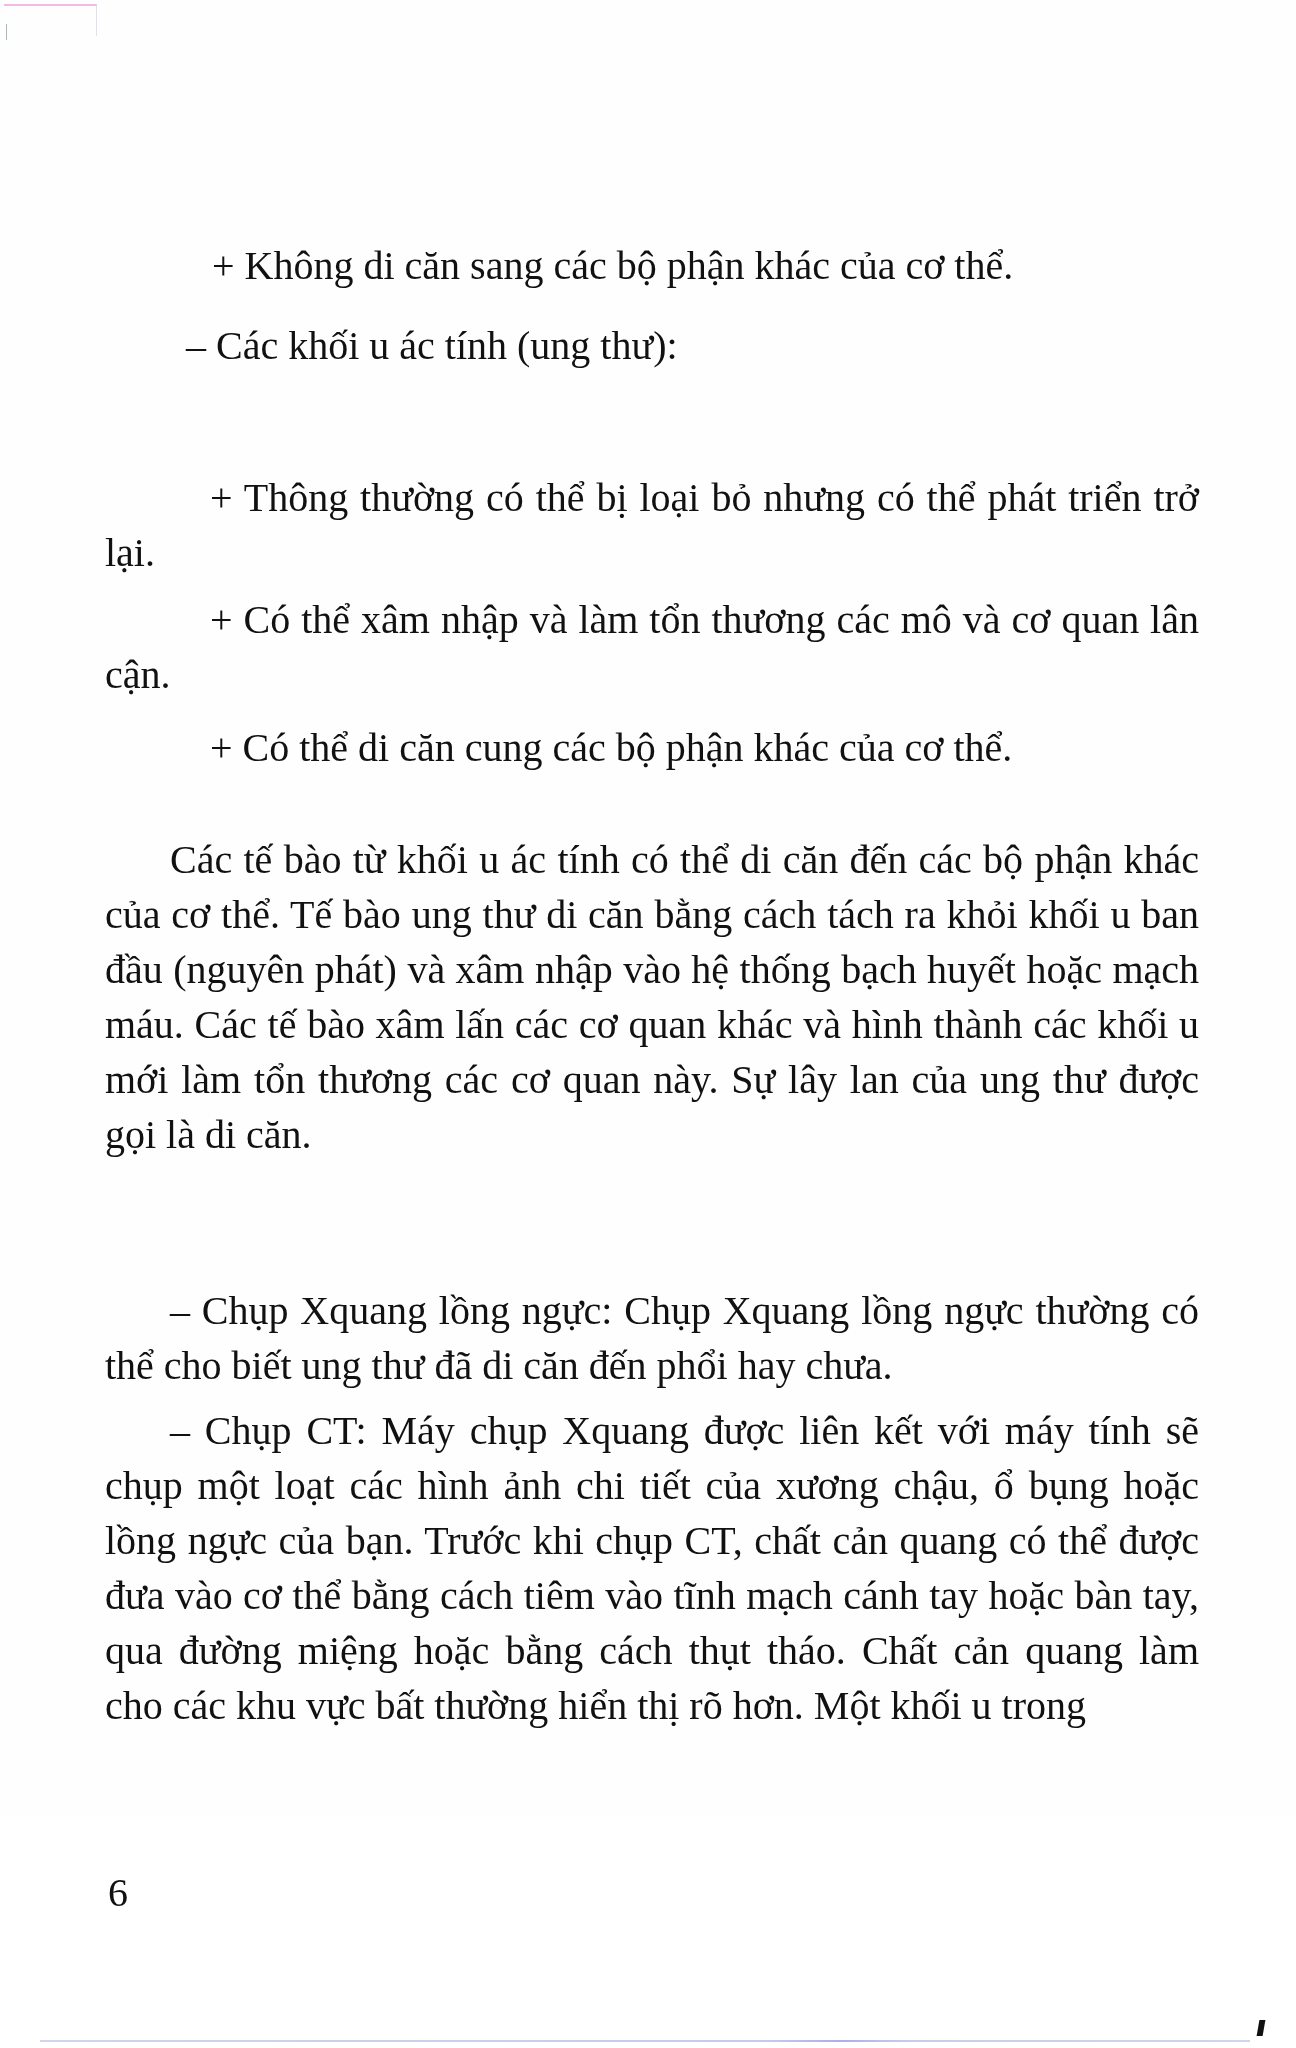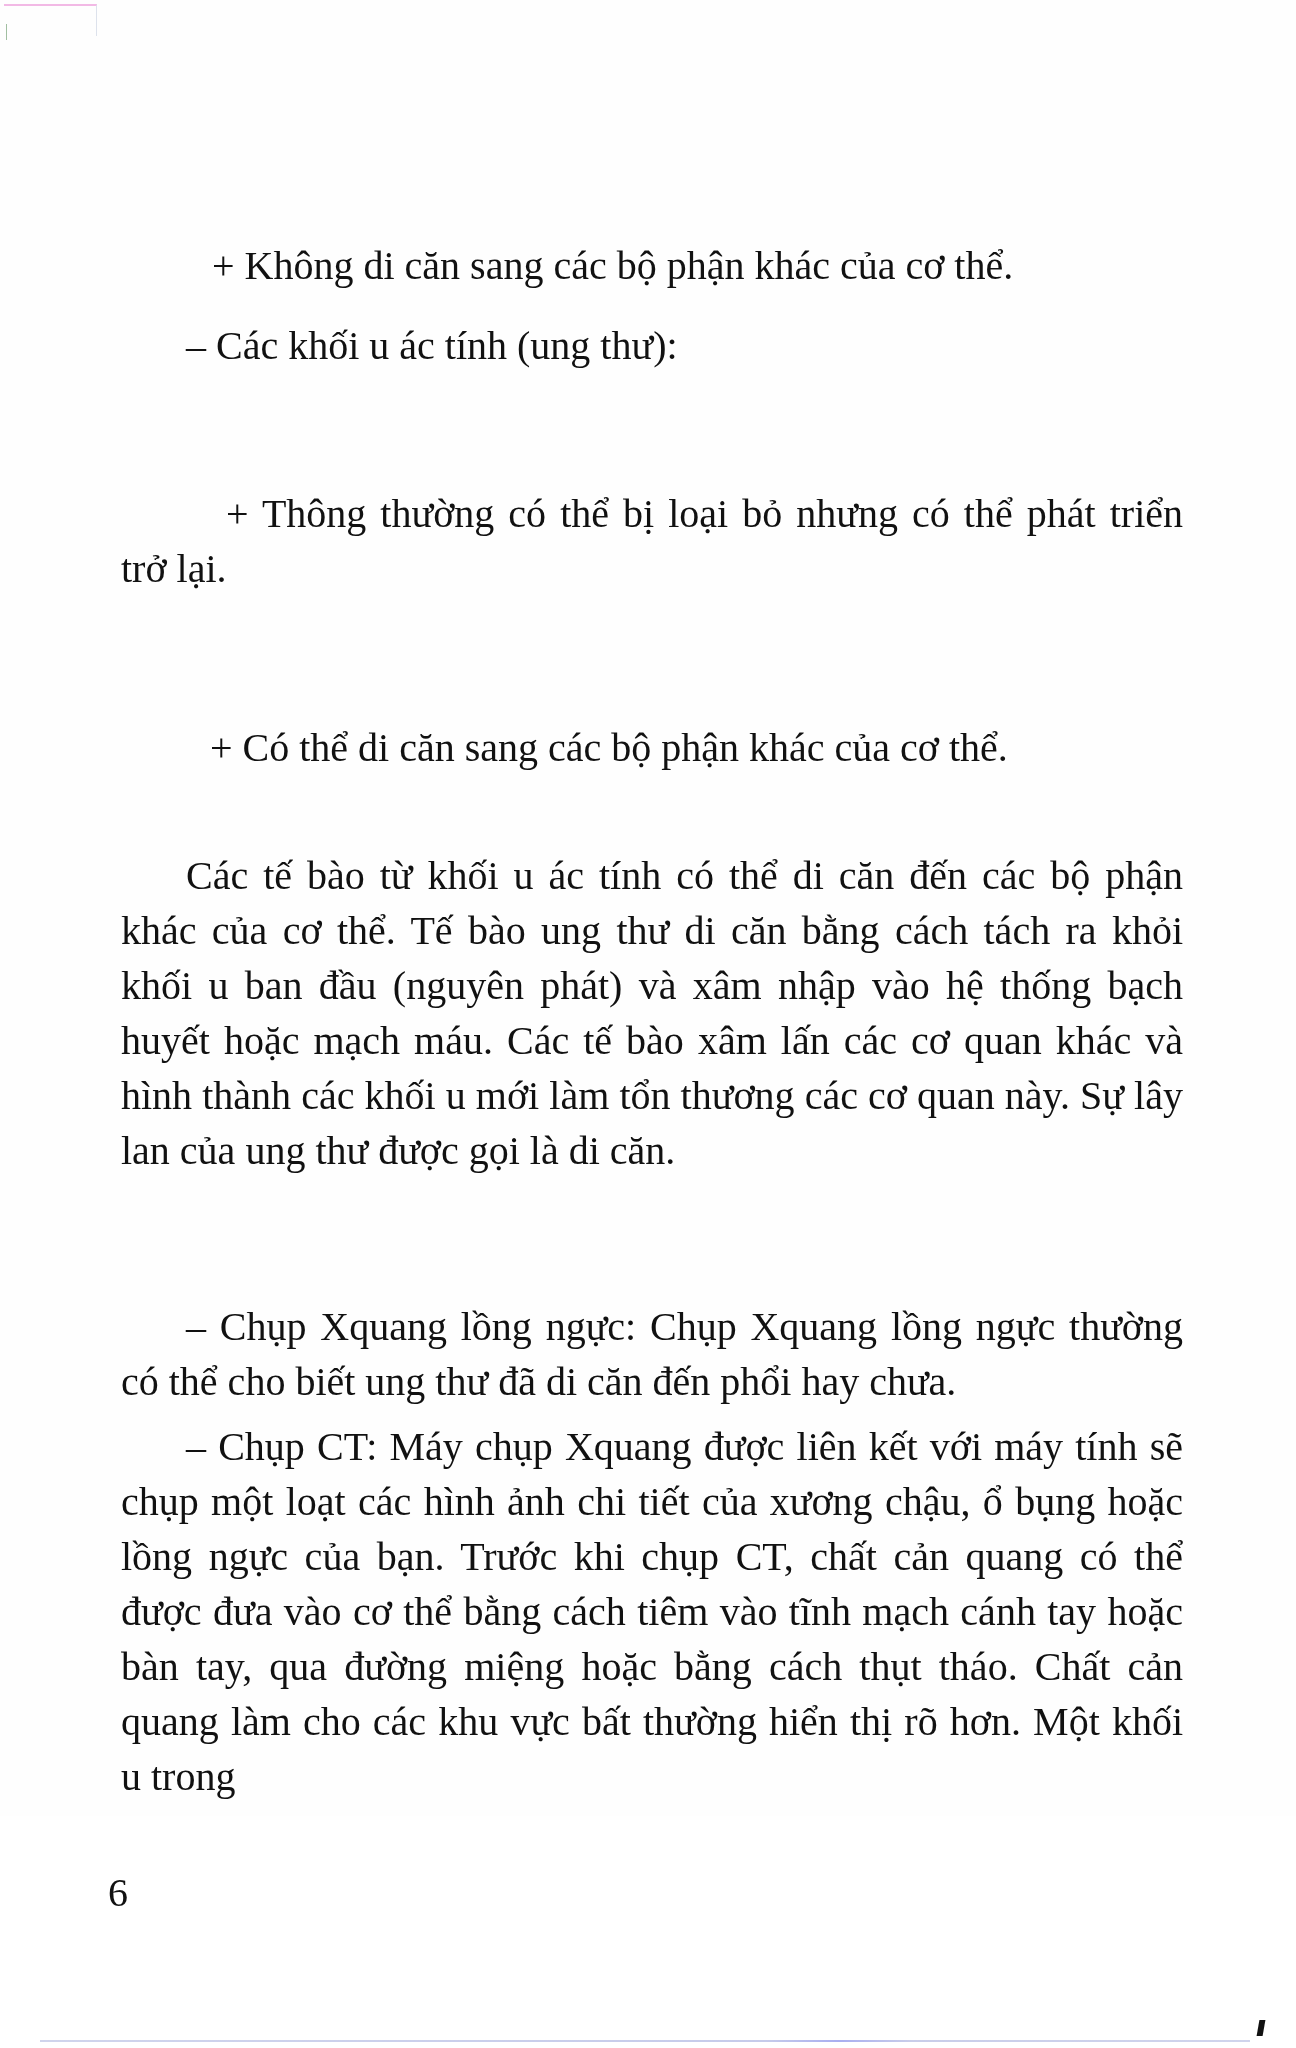--- a/index.html
+++ b/index.html
@@ -45,21 +45,21 @@
       text-align: justify;
     }
     .line {
       position: absolute;
       white-space: nowrap;
       font-size: 40px;
       line-height: 55px;
     }
     .para {
       text-indent: 65px;
-      margin: 16px;
+      margin: 0;
     }
     .page-number {
       position: absolute;
       left: 108px;
       top: 1868px;
       font-size: 40px;
       line-height: 50px;
     }
     .bottom-rule {
       position: absolute;
@@ -85,22 +85,25 @@
 <div class="page">
   <div class="corner-mark"></div>
 
   <div class="line" style="left:212px; top:238px;">+ Không di căn sang các bộ phận khác của cơ thể.</div>
   <div class="line" style="left:186px; top:318px;text-align:right;">– Các khối u ác tính (ung thư):</div>
 
   <div class="text-block" style="top:470px;">
     <p class="para" style="text-indent:105px;">+ Thông thường có thể bị loại bỏ nhưng có thể phát triển trở lại.</p>
   </div>
 
+  <div class="text-block" style="top:592px;">
+    <p class="para" style="text-indent:105px;">+ Có thể xâm nhập và làm tổn thương các mô và cơ quan lân cận.</p>
+  </div>
 
-  <div class="line" style="left:210px; top:720px;">+ Có thể di căn sang các bộ phận khác của cơ thể.</div>
+  <div class="line" style="left:210px; top:720px;">+ Có thể di căn cung các bộ phận khác của cơ thể.</div>
 
   <div class="text-block" style="top:832px;">
     <p class="para">Các tế bào từ khối u ác tính có thể di căn đến các bộ phận khác của cơ thể. Tế bào ung thư di căn bằng cách tách ra khỏi khối u ban đầu (nguyên phát) và xâm nhập vào hệ thống bạch huyết hoặc mạch máu. Các tế bào xâm lấn các cơ quan khác và hình thành các khối u mới làm tổn thương các cơ quan này. Sự lây lan của ung thư được gọi là di căn.</p>
   </div>
 
 
   <div class="text-block" style="top:1403px;">
     <p class="para">– Chụp CT: Máy chụp Xquang được liên kết với máy tính sẽ chụp một loạt các hình ảnh chi tiết của xương chậu, ổ bụng hoặc lồng ngực của bạn. Trước khi chụp CT, chất cản quang có thể được đưa vào cơ thể bằng cách tiêm vào tĩnh mạch cánh tay hoặc bàn tay, qua đường miệng hoặc bằng cách thụt tháo. Chất cản quang làm cho các khu vực bất thường hiển thị rõ hơn. Một khối u trong</p>
   </div>
 

